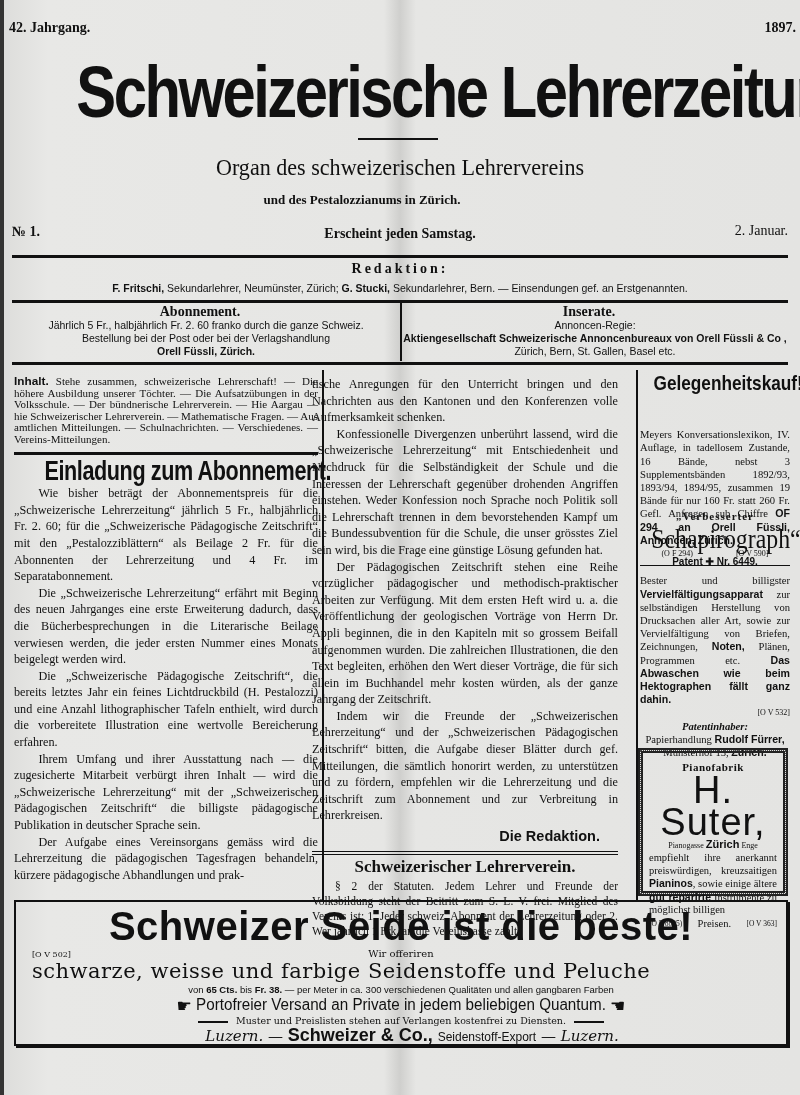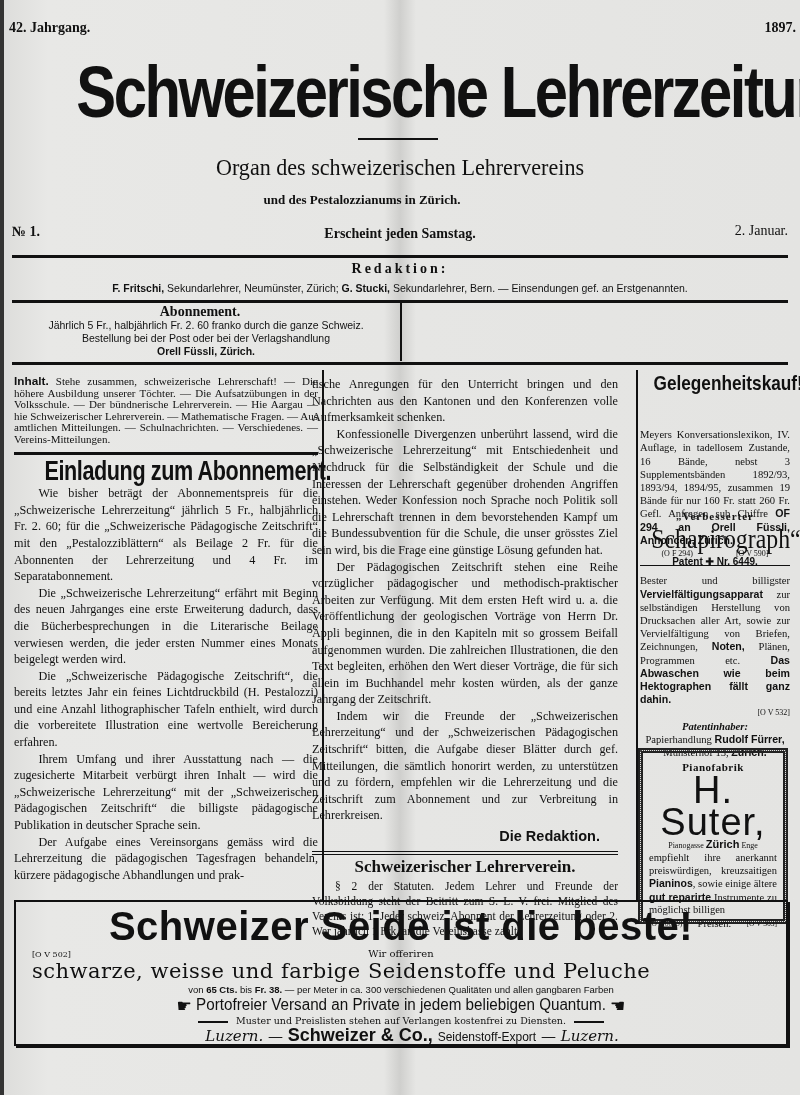--- a/index.html
+++ b/index.html
@@ -57,21 +57,21 @@
   
   .ad { text-align: center; font-size: 10.6px; line-height: 13.2px; font-family: "Liberation Serif", serif; }
   .ad b { font-family:"Liberation Sans", sans-serif; font-weight:bold; }
   .gele-h { font-family:"Liberation Sans", sans-serif; font-weight:bold; font-size: 21px; transform: scaleX(0.82); white-space:nowrap; margin: 2px 0 4px; }
   .codes { display:flex; justify-content: space-around; font-size: 8px; }
   .schap-top { font-weight:bold; font-size: 11px; letter-spacing: 1px; }
   .schap-h { font-size: 28px; font-family:"Liberation Serif", serif; transform: scaleX(0.85); white-space: nowrap; line-height: 32px; }
   .patent { font-size: 10px; font-weight: bold; font-family:"Liberation Sans",sans-serif; }
   .ital { font-style: italic; }
   .suter {
-    position:absolute; left: 638px; top: 748px; width: 150px; height: 176px;
+    position:absolute; left: 638px; top: 748px; width: 150px; height: 148px;
     border: 5px double #222; box-sizing: border-box;
     outline: 1px dotted #444; outline-offset: -3px;
   }
   .suter-h { font-size: 38px; font-family:"Liberation Sans", sans-serif; font-weight:normal; letter-spacing: 1px; line-height: 32px; }
 
   
   .silk { position:absolute; left: 14px; top: 900px; width: 774px; height: 146px; border: 2px solid #111; box-sizing: border-box; box-shadow: 2px 2px 0 #111; }
   .silk-h { position:absolute; left:0; top: 2px; width: 100%; text-align:center; font-family:"Liberation Sans", sans-serif; font-weight:bold; font-size: 40px; letter-spacing: 0.5px; white-space: nowrap; }
   .silk-code { position:absolute; left: 16px; top: 48px; font-size: 8px; }
   .silk-offer { position:absolute; left:0; top: 46px; width:100%; text-align:center; font-size: 10px; }
@@ -108,20 +108,26 @@
 
   <div class="rule" style="top:300px;height:3px;"></div>
 
   <div class="box" style="left:12px;width:388px;">
     <h3>Abonnement.</h3>
     <div>Jährlich 5 Fr., halbjährlich Fr. 2. 60 franko durch die ganze Schweiz.</div>
     <div>Bestellung bei der Post oder bei der Verlagshandlung</div>
     <div style="font-weight:bold">Orell Füssli, Zürich.</div>
   </div>
   <div class="vdiv" style="left:400px;top:303px;height:58px;"></div>
+  <div class="box" style="left:402px;width:386px;">
+    <h3>Inserate.</h3>
+    <div>Annoncen-Regie:</div>
+    <div style="font-weight:bold">Aktiengesellschaft Schweizerische Annoncenbureaux von Orell Füssli &amp; Co ,</div>
+    <div>Zürich, Bern, St. Gallen, Basel etc.</div>
+  </div>
 
   <div class="rule" style="top:362px;height:3px;"></div>
 
   <div class="vdiv" style="left:322px;top:370px;height:530px;"></div>
   <div class="vdiv" style="left:636px;top:370px;height:530px;"></div>
 
   <div class="col" style="left:14px;top:376px;width:304px;">
     <p class="inhalt"><b>Inhalt.</b><span> Stehe zusammen, schweizerische Lehrerschaft! — Die höhere Ausbildung unserer Töchter. — Die Aufsatzübungen in der Volksschule. — Der bündnerische Lehrerverein. — Hie Aargau — hie Schweizerischer Lehrerverein. — Mathematische Fragen. — Aus amtlichen Mitteilungen. — Schulnachrichten. — Verschiedenes. — Vereins-Mitteilungen.</span></p>
     <div style="height:3px;background:#111;margin-top:6px;"></div>
     <div class="h-einladung">Einladung zum Abonnement.</div>

